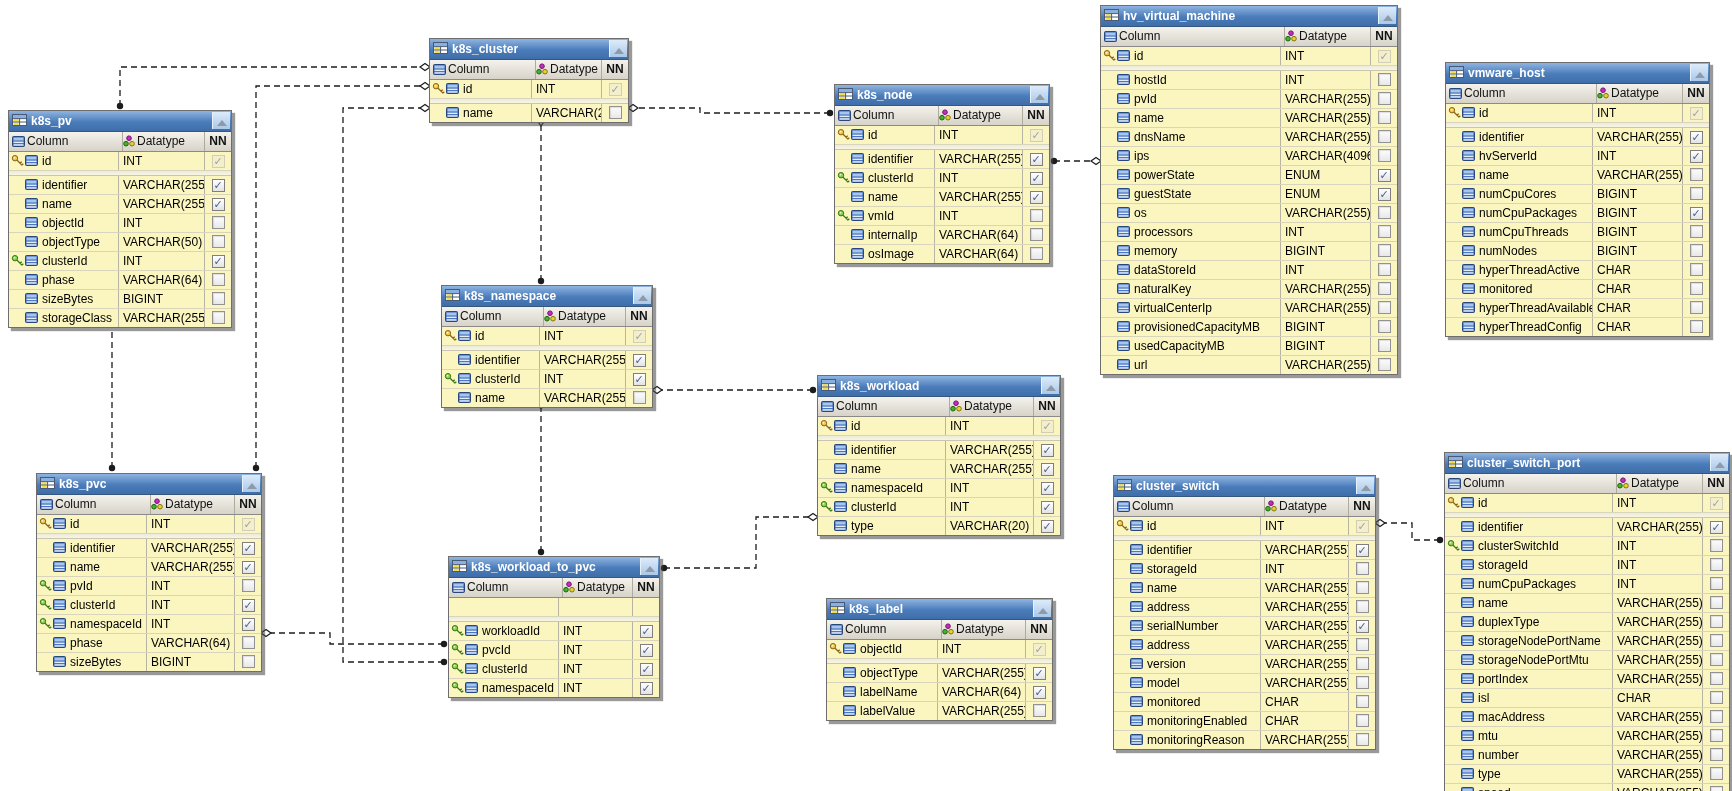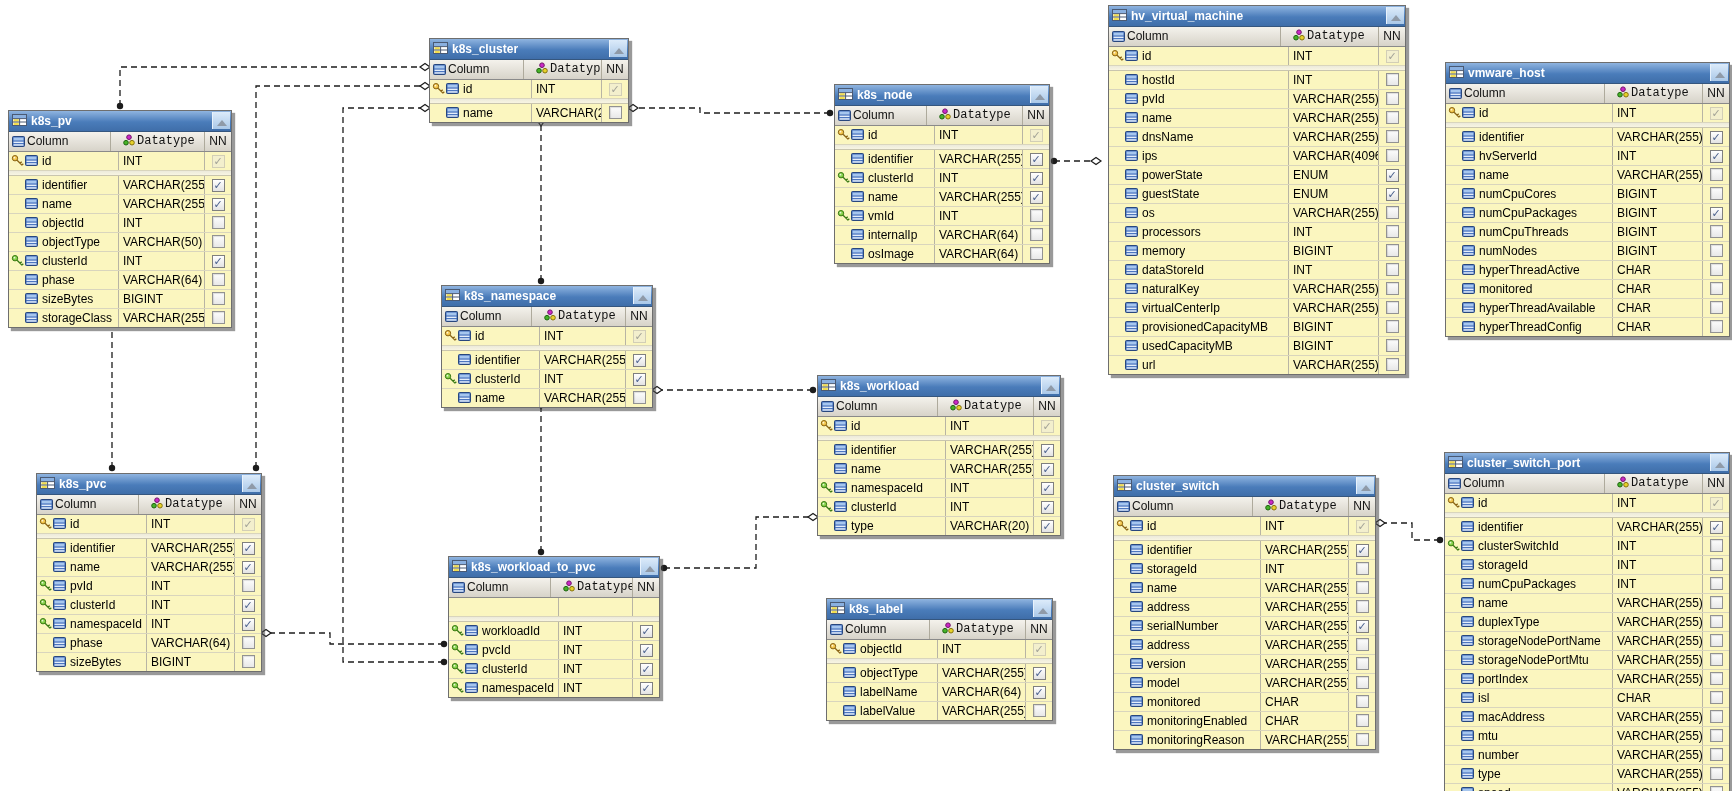--- a/index.html
+++ b/index.html
@@ -12,22 +12,22 @@
     border-bottom:1px solid #35567e;color:#fff;font-size:12px;font-weight:bold;
     padding:0 20px 0 3px;position:relative;white-space:nowrap;overflow:hidden;}
   .t-header .t-icon{display:inline-block;vertical-align:-1px;margin-right:4px;}
   .t-collapse{position:absolute;right:1px;top:1px;width:17px;height:17px;
     background:linear-gradient(#dcebfa,#aac8e8);border-left:1px solid #e8f2fc;text-align:center;}
   .t-collapse i{display:inline-block;width:0;height:0;border-left:5px solid transparent;
     border-right:5px solid transparent;border-bottom:6px solid #8f9aa8;margin-top:6px;}
   .t-colhead{display:flex;height:19px;line-height:19px;font-size:12px;color:#111;
     background:linear-gradient(#f4f2ec,#d7d3c9);border-bottom:1px solid #8a8a8a;}
   .t-colhead .seg-name{flex:1;padding-left:3px;white-space:nowrap;overflow:hidden;}
-  .t-colhead .seg-type{padding-left:12px;white-space:nowrap;overflow:hidden;border-left:1px solid #aeaa9c;font-family:Liberation Mono, monospace;}
-  .t-colhead .seg-nn{width:26px;text-align:center;border-left:1px solid #aeaa9c;}
+  .t-colhead .seg-type{padding-left:0;white-space:nowrap;overflow:hidden;border-left:1px solid #aeaa9c;}
+  .t-colhead .seg-nn{width:26px;text-align:center;border-left:1px solid #aeaa9c;font-weight:bold;}
   .t-colhead svg{vertical-align:-2px;margin-right:2px;}
   .t-row{display:flex;height:18px;line-height:18px;font-size:12px;color:#000;
     border-bottom:1px solid #d9d5bd;}
   .t-rows .t-row:last-child{border-bottom:none;}
   .c-left{flex:1;display:flex;min-width:0;}
   .c-key{width:16px;text-align:center;flex:none;}
   .c-key svg{vertical-align:-2px;}
   .c-bars{width:17px;flex:none;}
   .c-bars svg{vertical-align:-1px;}
   .c-name{white-space:nowrap;overflow:hidden;}
@@ -447,21 +447,21 @@
                 <rect x="1.5" y="5.6" width="10" height="1.5" fill="#e4eefa"></rect>
                 <rect x="1.5" y="8.2" width="10" height="1.5" fill="#e4eefa"></rect>
               </svg></span>
       <span class="c-name">osImage</span>
     </span>
     <span class="c-type" style="width: 83px; flex: 0 0 auto;">VARCHAR(64)</span>
     <span class="c-nn"><span class="cb cb-un"></span></span>
   </div>
       </div>
   </div>
-    <div class="table" style="left: 1100px; top: 5px; width: 298px; margin-left: 8px;">
+    <div class="table" style="left: 1100px; top: 5px; width: 298px;">
     <div class="t-header">
       <span class="t-icon"><svg width="15" height="12" viewBox="0 0 15 12">
             <rect x="0.5" y="0.5" width="14" height="11" fill="#fff" stroke="#4a5a74"></rect>
             <rect x="1" y="1" width="13" height="3" fill="#8ab0e0"></rect>
             <rect x="1.5" y="5.2" width="5.3" height="2.4" fill="#f2de4e"></rect>
             <rect x="1.5" y="8.6" width="5.3" height="2.4" fill="#f2de4e"></rect>
             <line x1="7.6" y1="4.5" x2="7.6" y2="11.5" stroke="#4a5a74"></line>
             <line x1="1" y1="4.6" x2="14" y2="4.6" stroke="#4a5a74"></line>
             <line x1="1" y1="8" x2="14" y2="8" stroke="#4a5a74"></line>
           </svg></span><span class="t-title">hv_virtual_machine</span>
@@ -720,21 +720,21 @@
                 <rect x="1.5" y="5.6" width="10" height="1.5" fill="#e4eefa"></rect>
                 <rect x="1.5" y="8.2" width="10" height="1.5" fill="#e4eefa"></rect>
               </svg></span>
       <span class="c-name">url</span>
     </span>
     <span class="c-type" style="width: 85px; flex: 0 0 auto;">VARCHAR(255)</span>
     <span class="c-nn"><span class="cb cb-un"></span></span>
   </div>
       </div>
   </div>
-    <div class="table" style="left: 1445px; top: 62px; width: 285px;">
+    <div class="table" style="left: 1445px; top: 62px; width: 265px;">
     <div class="t-header">
       <span class="t-icon"><svg width="15" height="12" viewBox="0 0 15 12">
             <rect x="0.5" y="0.5" width="14" height="11" fill="#fff" stroke="#4a5a74"></rect>
             <rect x="1" y="1" width="13" height="3" fill="#8ab0e0"></rect>
             <rect x="1.5" y="5.2" width="5.3" height="2.4" fill="#f2de4e"></rect>
             <rect x="1.5" y="8.6" width="5.3" height="2.4" fill="#f2de4e"></rect>
             <line x1="7.6" y1="4.5" x2="7.6" y2="11.5" stroke="#4a5a74"></line>
             <line x1="1" y1="4.6" x2="14" y2="4.6" stroke="#4a5a74"></line>
             <line x1="1" y1="8" x2="14" y2="8" stroke="#4a5a74"></line>
           </svg></span><span class="t-title">vmware_host</span>

